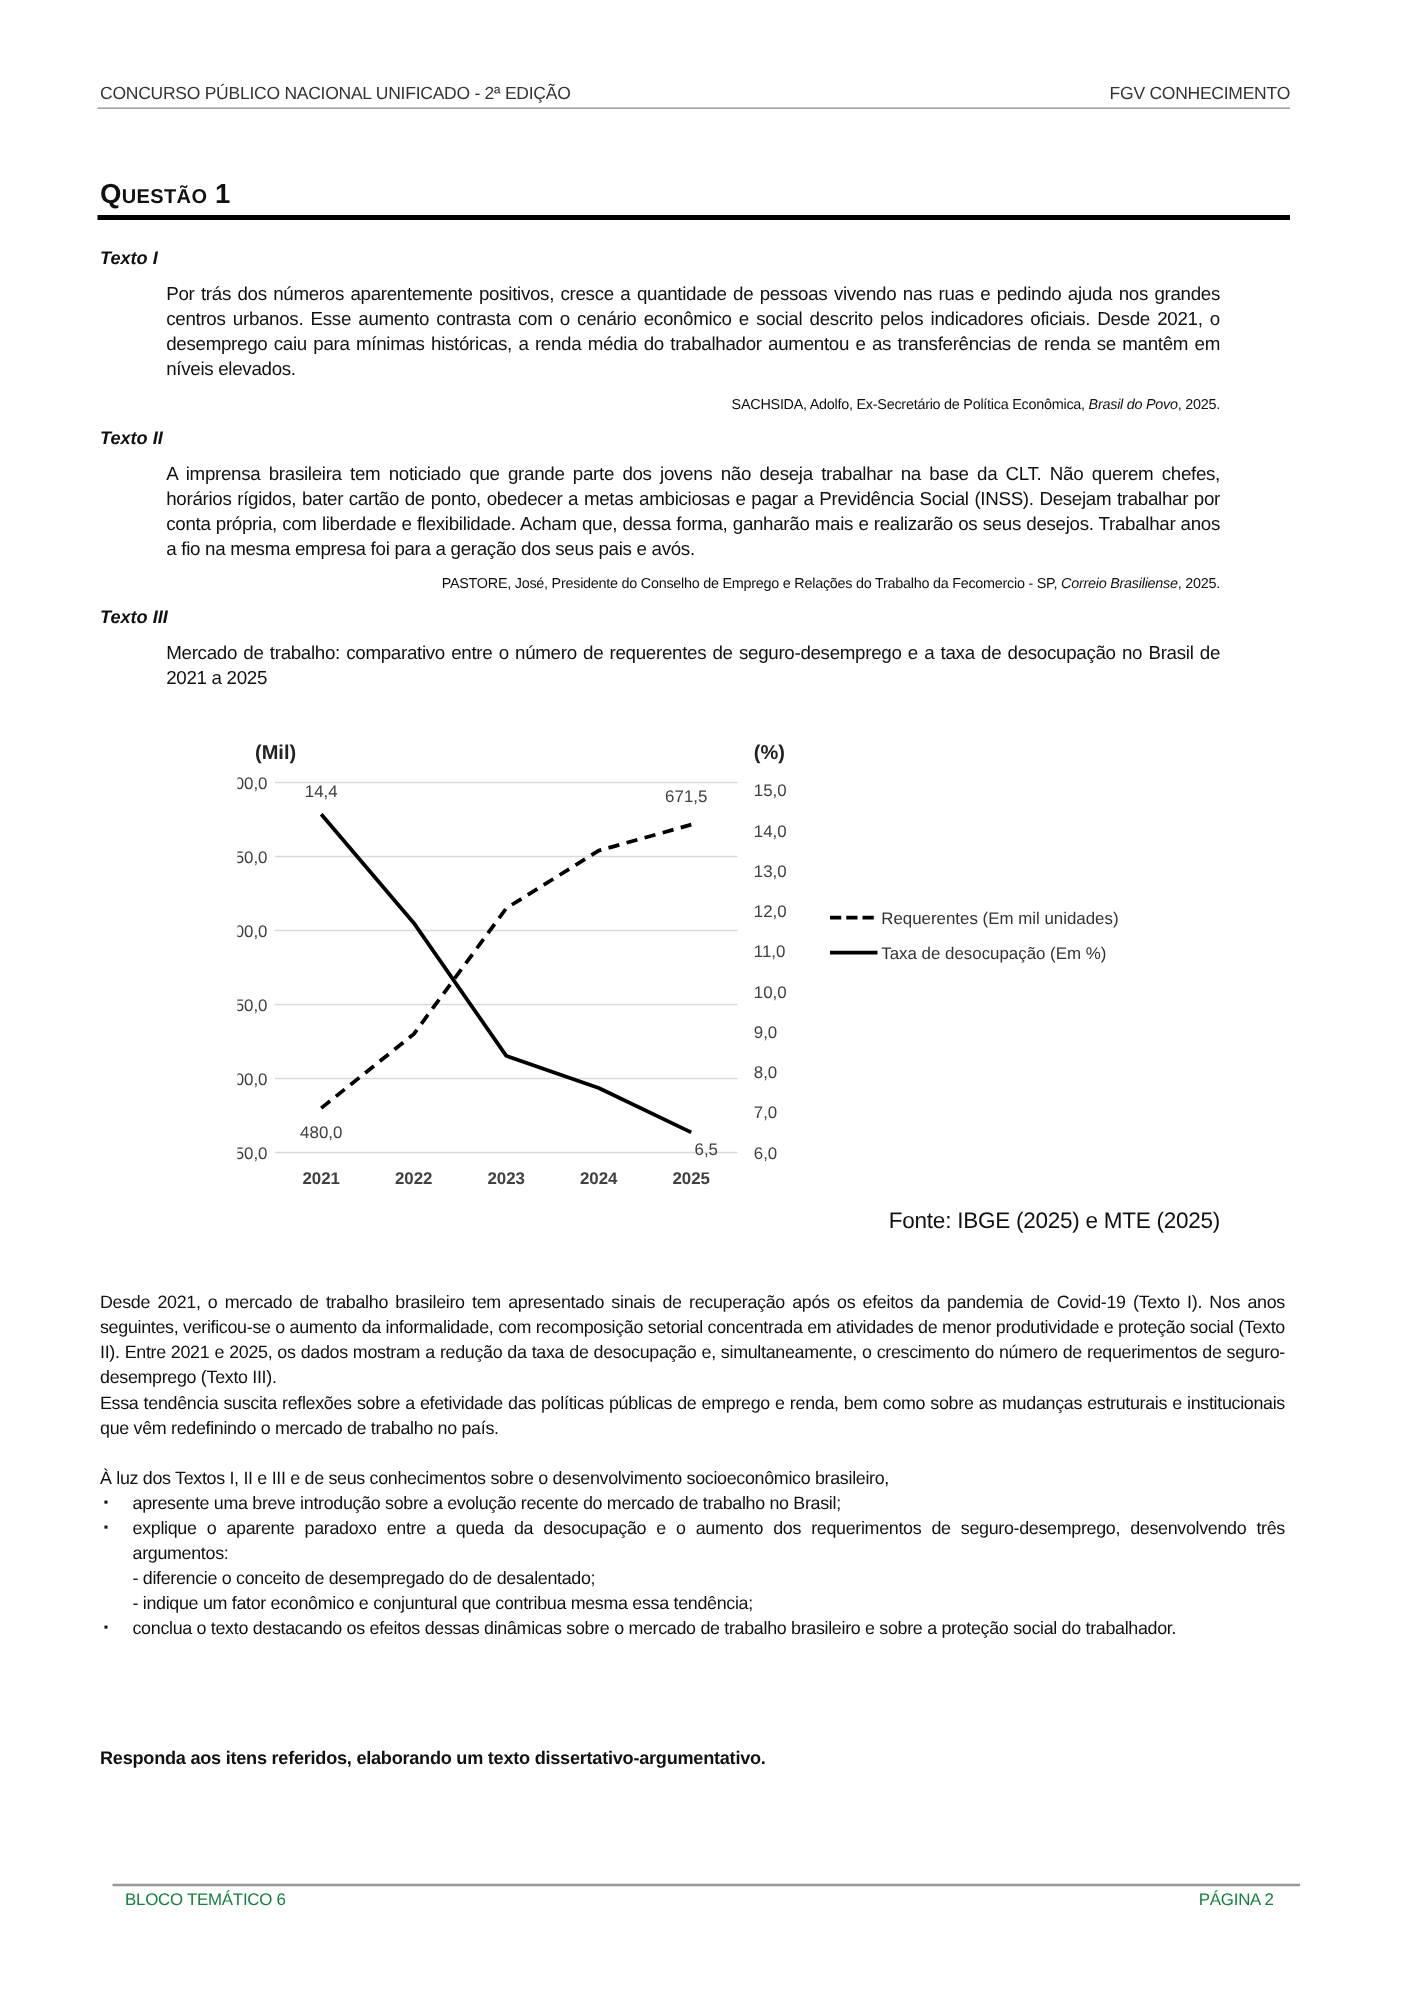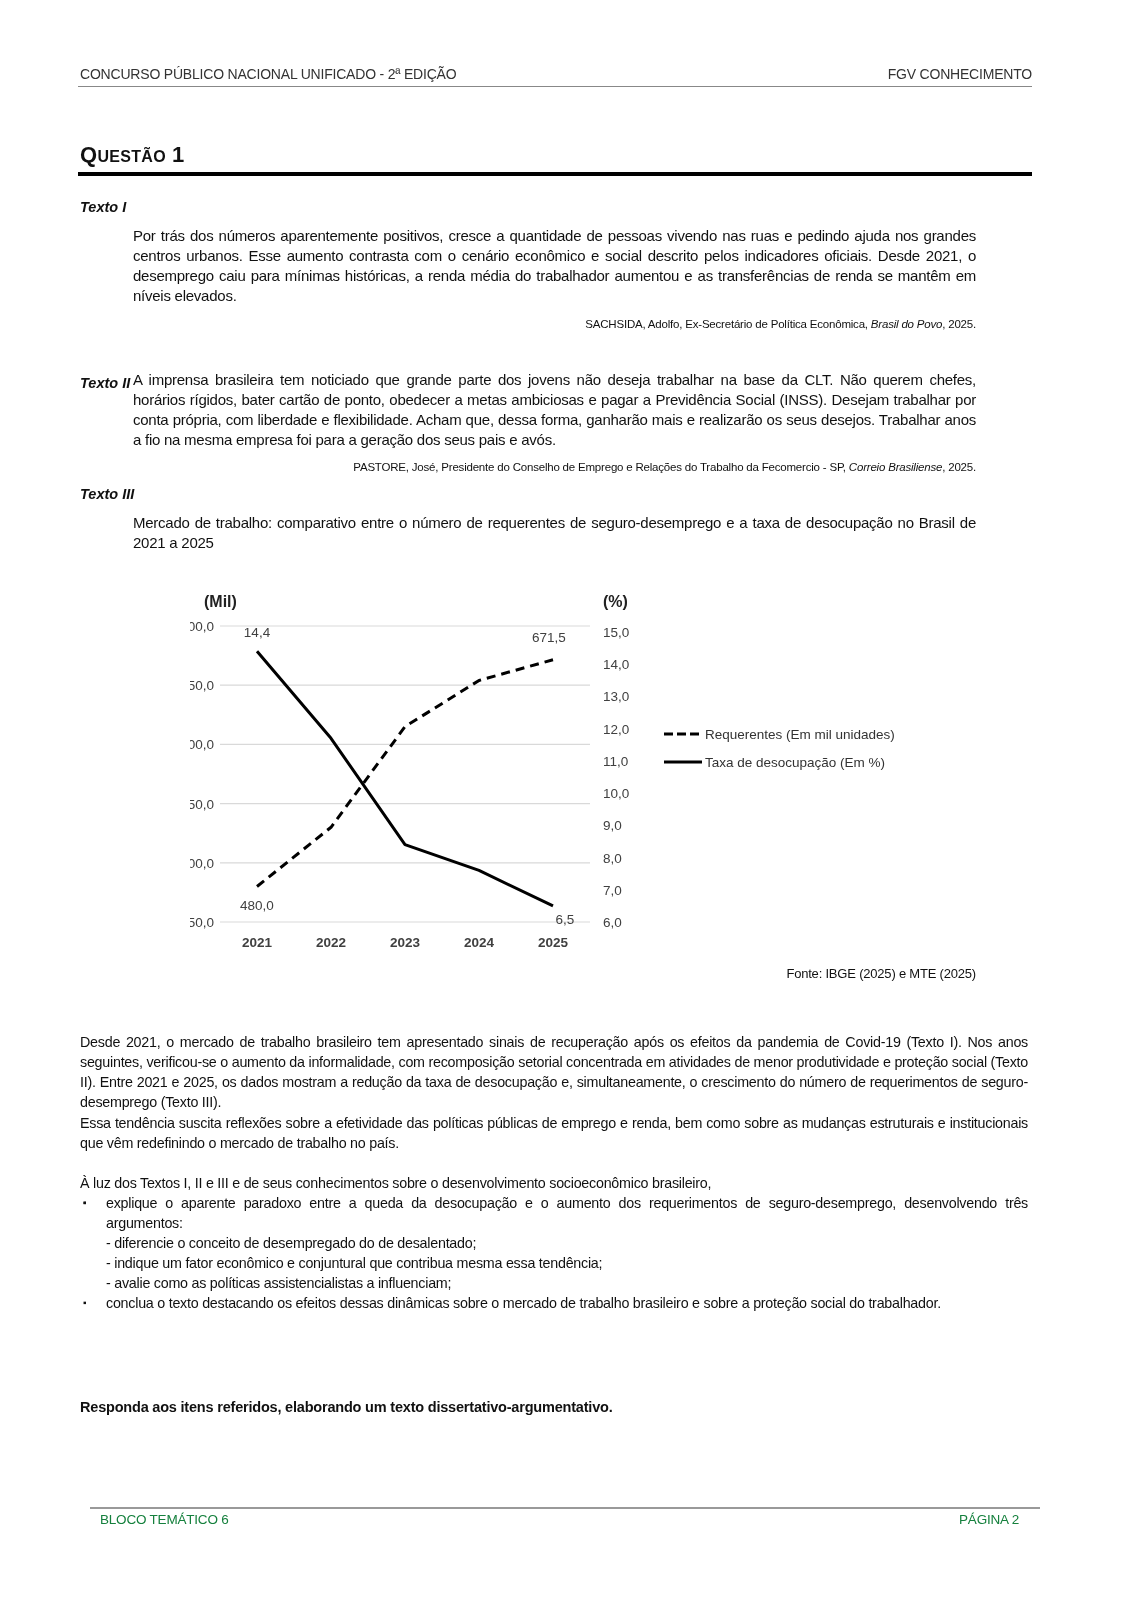--- a/index.html
+++ b/index.html
@@ -38,21 +38,21 @@
   <span class="big">1</span>
 </div>
 <div class="abs q-bar"></div>
 
 <div class="abs label-i" style="top:199px;">Texto I</div>
 <div class="abs para" style="top:226px;">Por trás dos números aparentemente positivos, cresce a quantidade de pessoas vivendo nas ruas e pedindo ajuda nos grandes centros urbanos. Esse aumento contrasta com o cenário econômico e social descrito pelos indicadores oficiais. Desde 2021, o desemprego caiu para mínimas históricas, a renda média do trabalhador aumentou e as transferências de renda se mantêm em níveis elevados.</div>
 <div class="abs cite" style="top:318px;">
   <span>SACHSIDA, Adolfo, Ex-Secretário de Política Econômica, </span><i>Brasil do Povo</i><span>, 2025.</span>
 </div>
 
-<div class="abs label-i" style="top:343px;margin-top:32px;">Texto II</div>
+<div class="abs label-i" style="top:343px;">Texto II</div>
 <div class="abs para" style="top:370px;">A imprensa brasileira tem noticiado que grande parte dos jovens não deseja trabalhar na base da CLT. Não querem chefes, horários rígidos, bater cartão de ponto, obedecer a metas ambiciosas e pagar a Previdência Social (INSS). Desejam trabalhar por conta própria, com liberdade e flexibilidade. Acham que, dessa forma, ganharão mais e realizarão os seus desejos. Trabalhar anos a fio na mesma empresa foi para a geração dos seus pais e avós.</div>
 <div class="abs cite" style="top:461px;">
   <span>PASTORE, José, Presidente do Conselho de Emprego e Relações do Trabalho da Fecomercio - SP, </span><i>Correio Brasiliense</i><span>, 2025.</span>
 </div>
 
 <div class="abs label-i" style="top:486px;">Texto III</div>
 <div class="abs para" style="top:513px;">Mercado de trabalho: comparativo entre o número de requerentes de seguro-desemprego e a taxa de desocupação no Brasil de 2021 a 2025</div>
 
 <svg class="abs" id="chart" style="left:190px; top:570px;" width="760" height="390">
   <text id="lbl-left" x="14" y="37" font-size="16" font-weight="bold" fill="#222">(Mil)</text>
@@ -112,37 +112,37 @@
       <text x="67" y="67.33333333333331" text-anchor="middle" font-size="13.5" fill="#404040">14,4</text>
       <text x="375" y="353.8888888888889" text-anchor="middle" font-size="13.5" fill="#404040">6,5</text>
     </g>
   <g id="legend">
       <line x1="474" x2="512" y1="164" y2="164" stroke="#000000" stroke-width="3" stroke-dasharray="9,4"></line>
       <text x="515" y="169" font-size="13.5" fill="#333">Requerentes (Em mil unidades)</text>
       <line x1="474" x2="512" y1="192" y2="192" stroke="#000000" stroke-width="3"></line>
       <text x="515" y="197" font-size="13.5" fill="#333">Taxa de desocupação (Em %)</text>
     </g>
 </svg>
-<div class="abs" style="right:155px; top:966px; font-size:13px; letter-spacing:-0.2px;">Fonte: IBGE (2025) e MTE (2025)</div>
+<div class="abs" style="right:155px; top:966px; font-size:18px; letter-spacing:-0.2px;">Fonte: IBGE (2025) e MTE (2025)</div>
 
 <div class="abs body-text" style="top:1032px;">Desde 2021, o mercado de trabalho brasileiro tem apresentado sinais de recuperação após os efeitos da pandemia de Covid-19 (Texto I). Nos anos seguintes, verificou-se o aumento da informalidade, com recomposição setorial concentrada em atividades de menor produtividade e proteção social (Texto II). Entre 2021 e 2025, os dados mostram a redução da taxa de desocupação e, simultaneamente, o crescimento do número de requerimentos de seguro-desemprego (Texto III).</div>
 <div class="abs body-text" style="top:1113px;">Essa tendência suscita reflexões sobre a efetividade das políticas públicas de emprego e renda, bem como sobre as mudanças estruturais e institucionais que vêm redefinindo o mercado de trabalho no país.</div>
 <div class="abs body-text" style="top:1173px;">À luz dos Textos I, II e III e de seus conhecimentos sobre o desenvolvimento socioeconômico brasileiro,</div>
 
 <ul class="abs bullet-list" style="top:1193px;">
   <li>
     <span class="bmark">▪</span>
+    <span>apresente uma breve introdução sobre a evolução recente do mercado de trabalho no Brasil;</span>
   </li>
   <li>
     <span class="bmark">▪</span>
     <span>explique o aparente paradoxo entre a queda da desocupação e o aumento dos requerimentos de seguro-desemprego, desenvolvendo três argumentos:</span>
     <ul class="sub-list">
       <li>- diferencie o conceito de desempregado do de desalentado;</li>
       <li>- indique um fator econômico e conjuntural que contribua mesma essa tendência;</li>
-      <li>- avalie como as políticas assistencialistas a influenciam;</li>
     </ul>
   </li>
   <li>
     <span class="bmark">▪</span>
     <span>conclua o texto destacando os efeitos dessas dinâmicas sobre o mercado de trabalho brasileiro e sobre a proteção social do trabalhador.</span>
   </li>
 </ul>
 
 <div class="abs final" style="top:1399px;">Responda aos itens referidos, elaborando um texto dissertativo-argumentativo.</div>
 

